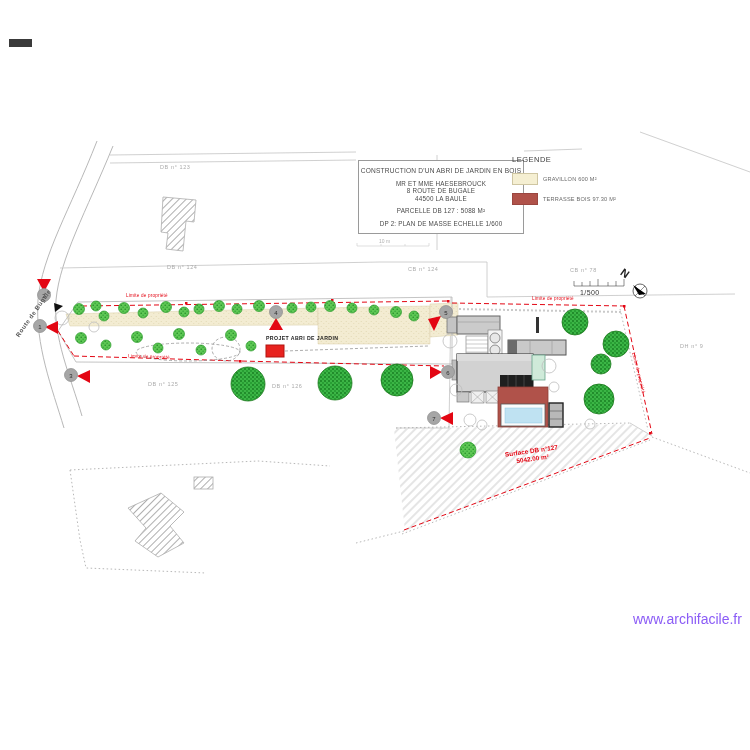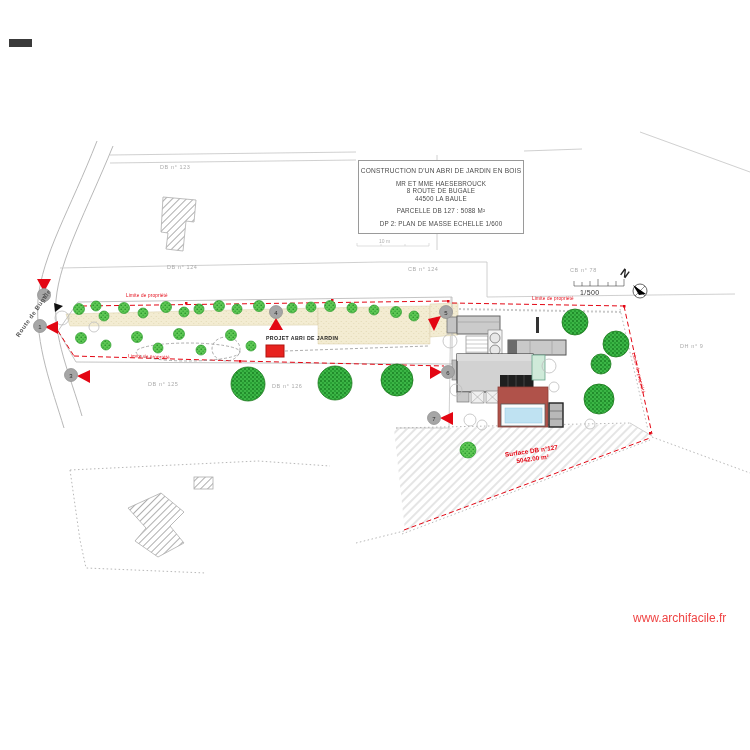--- a/index.html
+++ b/index.html
@@ -27,21 +27,21 @@
   .surface-lbl{position:absolute;font-size:6.4px;font-weight:bold;color:#e30613;text-align:center;
                line-height:8px;transform:rotate(-8deg);white-space:nowrap;}
   .project-lbl{position:absolute;font-size:5.2px;font-weight:bold;color:#1c1c1c;
                letter-spacing:.4px;white-space:nowrap;}
   .road-lbl{position:absolute;left:14px;top:334px;font-size:6.2px;font-weight:bold;color:#555;
             letter-spacing:.5px;transform:rotate(-55deg);transform-origin:left top;white-space:nowrap;}
   .north-n{position:absolute;left:621px;top:267px;font-size:11px;font-weight:bold;color:#222;
            transform:rotate(36deg);}
   .scale-ratio{position:absolute;left:580px;top:289px;font-size:7px;color:#333;letter-spacing:.4px;}
   .mini-scale-lbl{position:absolute;left:379px;top:238px;font-size:5px;color:#b0b0b0;}
-  .watermark{position:absolute;left:633px;top:611px;font-size:12px;color:#ef4444;white-space:nowrap;}
+  .watermark{position:absolute;left:633px;top:611px;font-size:14px;color:#8b5cf6;white-space:nowrap;}
   .crop-mark{position:absolute;left:9px;top:39px;width:23px;height:8px;background:#3a3a3a;}
 </style>
 </head>
 <body>
 
 <div class="canvas">
 
   <svg class="plan-svg" width="750" height="750" viewBox="0 0 750 750">
     <defs>
       <pattern id="leafL" width="4" height="4" patternUnits="userSpaceOnUse">
@@ -305,20 +305,31 @@
 
   <div class="title-block">
     <div class="tb-line tb-main">CONSTRUCTION D'UN ABRI DE JARDIN EN BOIS</div>
     <div class="tb-line">MR ET MME HAESEBROUCK</div>
     <div class="tb-line">8 ROUTE DE BUGALE</div>
     <div class="tb-line">44500 LA BAULE</div>
     <div class="tb-line tb-gap">PARCELLE DB 127 : 5088 M²</div>
     <div class="tb-line tb-gap">DP 2: PLAN DE MASSE  ECHELLE 1/600</div>
   </div>
 
+  <div class="legend">
+    <div class="legend-title">LEGENDE</div>
+    <div class="legend-row">
+      <span class="swatch sw-gravillon"></span>
+      <span class="legend-label">GRAVILLON 600 M²</span>
+    </div>
+    <div class="legend-row">
+      <span class="swatch sw-terrasse"></span>
+      <span class="legend-label">TERRASSE BOIS 97.30 M²</span>
+    </div>
+  </div>
 
   <div class="parcel-lbl" style="left:160px;top:164px;">DB n° 123</div>
   <div class="parcel-lbl" style="left:167px;top:264px;">DB n° 124</div>
   <div class="parcel-lbl" style="left:408px;top:266px;">CB n° 124</div>
   <div class="parcel-lbl" style="left:570px;top:267px;">CB n° 78</div>
   <div class="parcel-lbl" style="left:680px;top:343px;">DH n° 9</div>
   <div class="parcel-lbl" style="left:148px;top:381px;">DB n° 125</div>
   <div class="parcel-lbl" style="left:272px;top:383px;">DB n° 126</div>
 
   <div class="red-lbl" style="left:126px;top:293px;">Limite de propriété</div>

